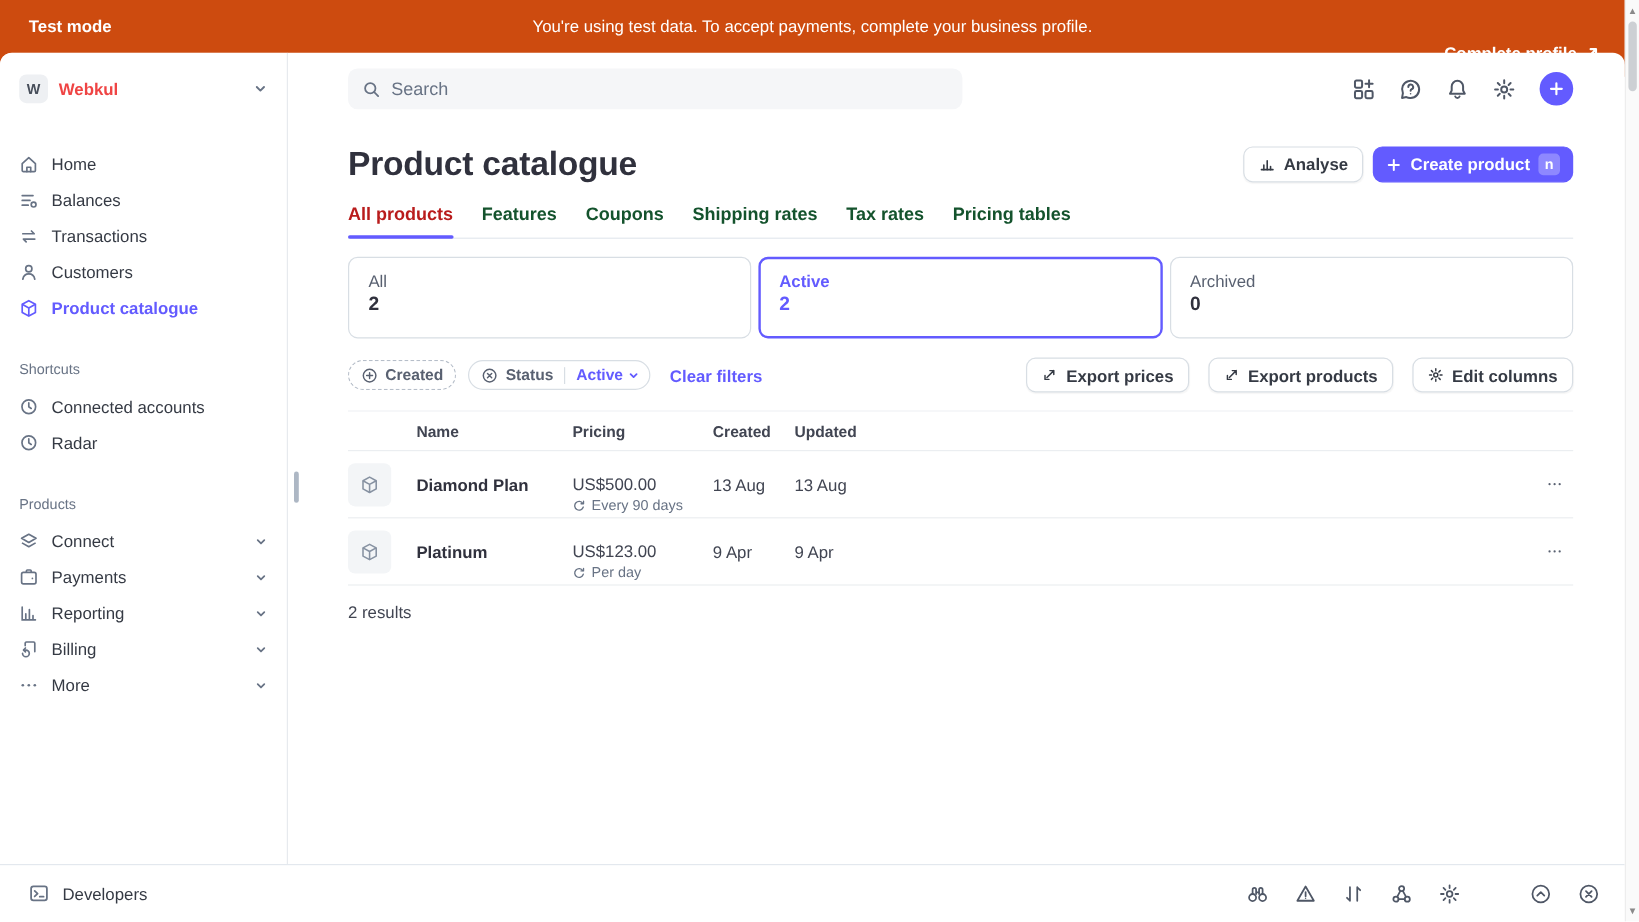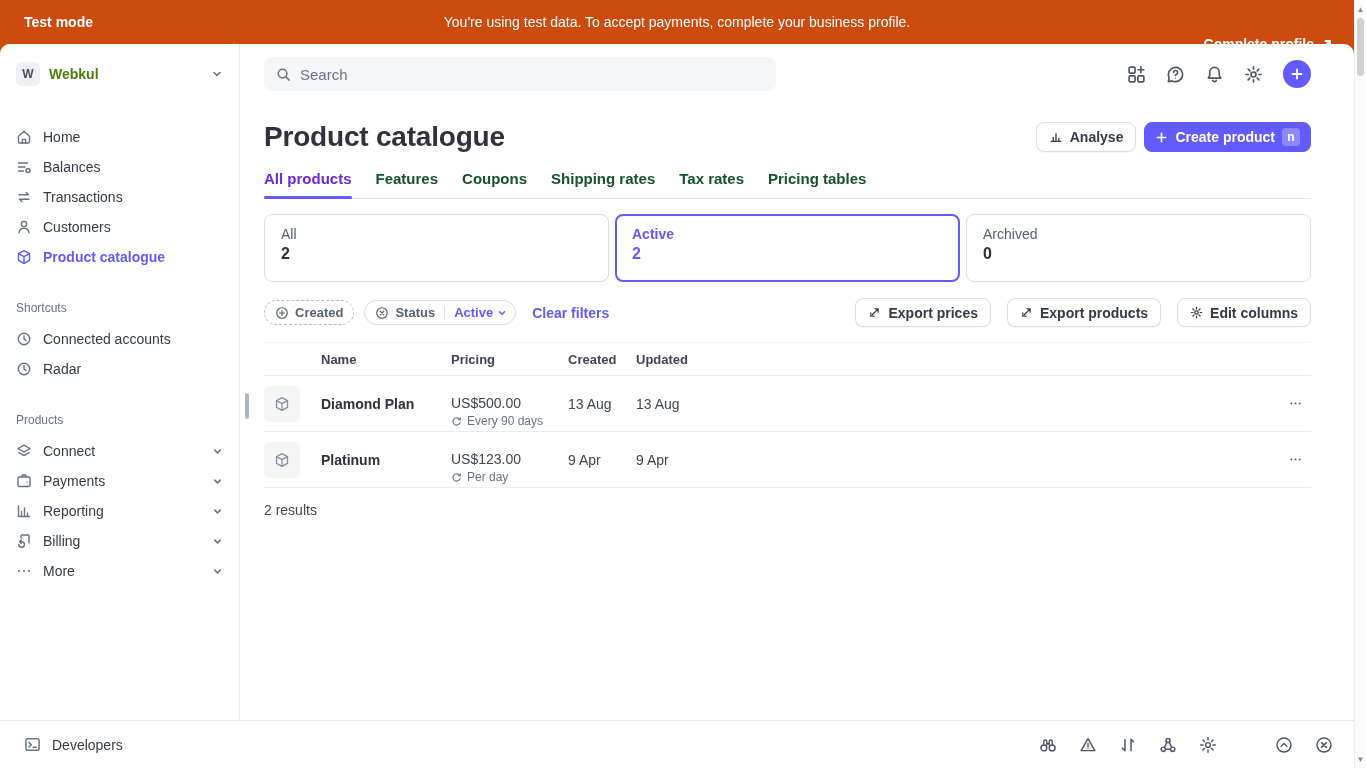--- a/index.html
+++ b/index.html
@@ -14,52 +14,52 @@
   .banner-msg { position:absolute; left:50%; transform:translateX(-50%); font-size:14px; white-space:nowrap; }
   .banner-action { margin-left:auto; display:flex; align-items:center; gap:7px; font-size:14px; font-weight:bold; cursor:pointer;margin-top:44px; }
 
   
   .shell { position:absolute; top:44px; left:0; width:1354px; height:724px; background:#fff; border-radius:10px 10px 0 0; overflow:hidden; }
 
   
   .sidebar { position:absolute; top:0; left:0; width:240px; height:676px; border-right:1px solid #e7eaee; padding-top:12px; background:#fff; }
   .account { height:36px; display:flex; align-items:center; gap:9px; padding:0 16px; cursor:pointer; }
   .avatar { width:24px; height:24px; border-radius:6px; background:#eef0f3; color:#474e5a; font-size:12px; font-weight:bold; display:flex; align-items:center; justify-content:center; }
-  .account-name { font-size:14px; font-weight:bold; color:#4d7c0f; }
+  .account-name { font-size:14px; font-weight:bold; color:#ef4444; }
   .account .chev { margin-left:auto; color:#687385; }
   .nav { margin-top:30px; }
   .nav-item { height:30px; display:flex; align-items:center; gap:11px; padding:0 16px; font-size:14px; color:#353a44; cursor:pointer; }
   .nav-item .nicon { color:#687385; }
   .nav-item .chev { margin-left:auto; color:#687385; }
   .nav-item.active { color:#635bff; font-weight:bold; }
   .nav-item.active .nicon { color:#635bff; }
   .section-title { margin:29px 16px 9px; font-size:12px; color:#687385; }
   .side-thumbbar { position:absolute; left:245px; top:349px; width:4px; height:26px; border-radius:2px; background:#adb7c4; }
 
   
-  .content { position:absolute; top:0; left:241px; width:1113px; height:676px; padding:13px 43px 0 23px; }
+  .content { position:absolute; top:0; left:241px; width:1113px; height:676px; padding:13px 43px 0 49px; }
 
   .search-row { display:flex; align-items:center; }
   .search { width:512px; height:34px; background:#f5f6f8; border-radius:8px; display:flex; align-items:center; gap:9px; padding:0 12px; color:#687385; cursor:text; }
   .search input { border:none; outline:none; background:transparent; font:15px "Liberation Sans",sans-serif; color:#30313d; width:100%; }
   .search input::placeholder { color:#687385; }
   .hdr-icons { margin-left:auto; display:flex; align-items:center; gap:20px; color:#4f5766; }
   .hdr-icon-btn { cursor:pointer; display:flex; }
   .plus-circle { width:28px; height:28px; border-radius:50%; background:#635bff; color:#fff; display:flex; align-items:center; justify-content:center; cursor:pointer; }
 
   .title-row { margin-top:29px; display:flex; align-items:center; height:34px; }
   .page-title { font-size:28px; font-weight:bold; color:#30313d; letter-spacing:-.2px; }
   .btn { display:flex; align-items:center; gap:7px; height:30px; padding:0 12px; border:1px solid #d8dee4; border-radius:8px; background:#fff; font-size:14px; font-weight:bold; color:#353a44; cursor:pointer; box-shadow:0 1px 1px rgba(0,0,0,.04); white-space:nowrap; }
   .btn-analyse { margin-left:auto; }
   .btn-create { margin-left:8px; background:#635bff; border-color:#635bff; color:#fff; padding:0 10px; box-shadow:none; }
   .badge-n { width:18px; height:18px; border-radius:4px; background:rgba(255,255,255,.28); font-size:12px; font-weight:bold; display:flex; align-items:center; justify-content:center; }
 
   .tabs { margin-top:16px; display:flex; gap:24px; border-bottom:1px solid #e3e8ee; }
   .tab { font-size:15px; font-weight:bold; color:#14532d; padding-bottom:11px; position:relative; cursor:pointer; white-space:nowrap; }
-  .tab.active { color:#6d28d9; }
+  .tab.active { color:#b91c1c; }
   .tab.active::after { content:""; position:absolute; left:0; right:0; bottom:-1px; height:3px; background:#635bff; border-radius:2px; }
 
   .cards { margin-top:15px; display:flex; gap:6px; }
   .card { flex:1; height:68px; border:1px solid #d8dee4; border-radius:8px; padding:11px 16px; cursor:pointer; background:#fff; }
   .card .clabel { font-size:14px; color:#596171; }
   .card .cvalue { font-size:16px; font-weight:bold; color:#30313d; margin-top:3px; }
   .card.selected { border:2px solid #635bff; padding:10px 15px; }
   .card.selected .clabel { color:#635bff; font-weight:bold; }
   .card.selected .cvalue { color:#635bff; }
 

